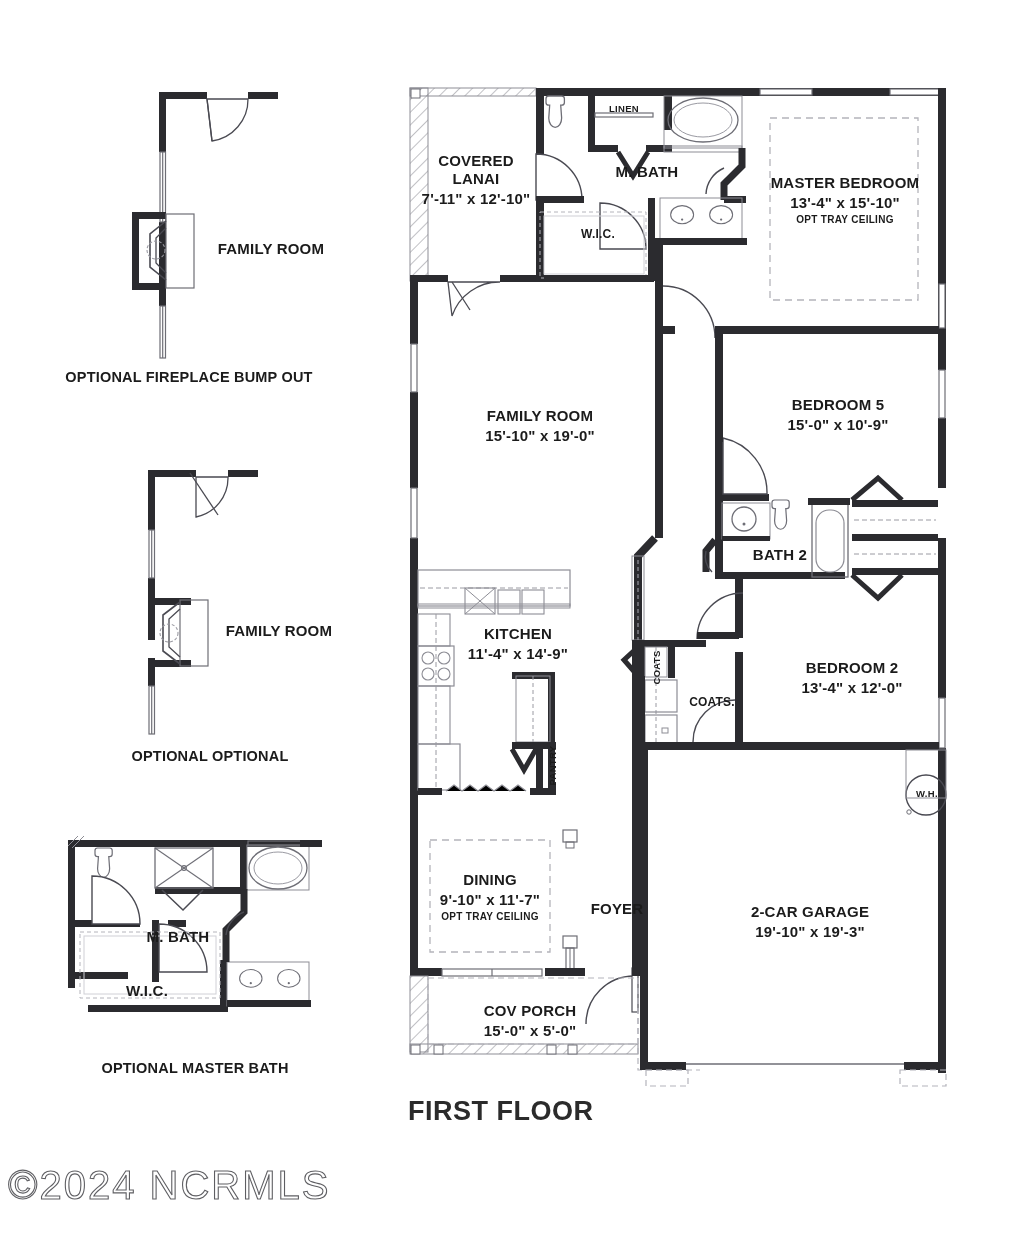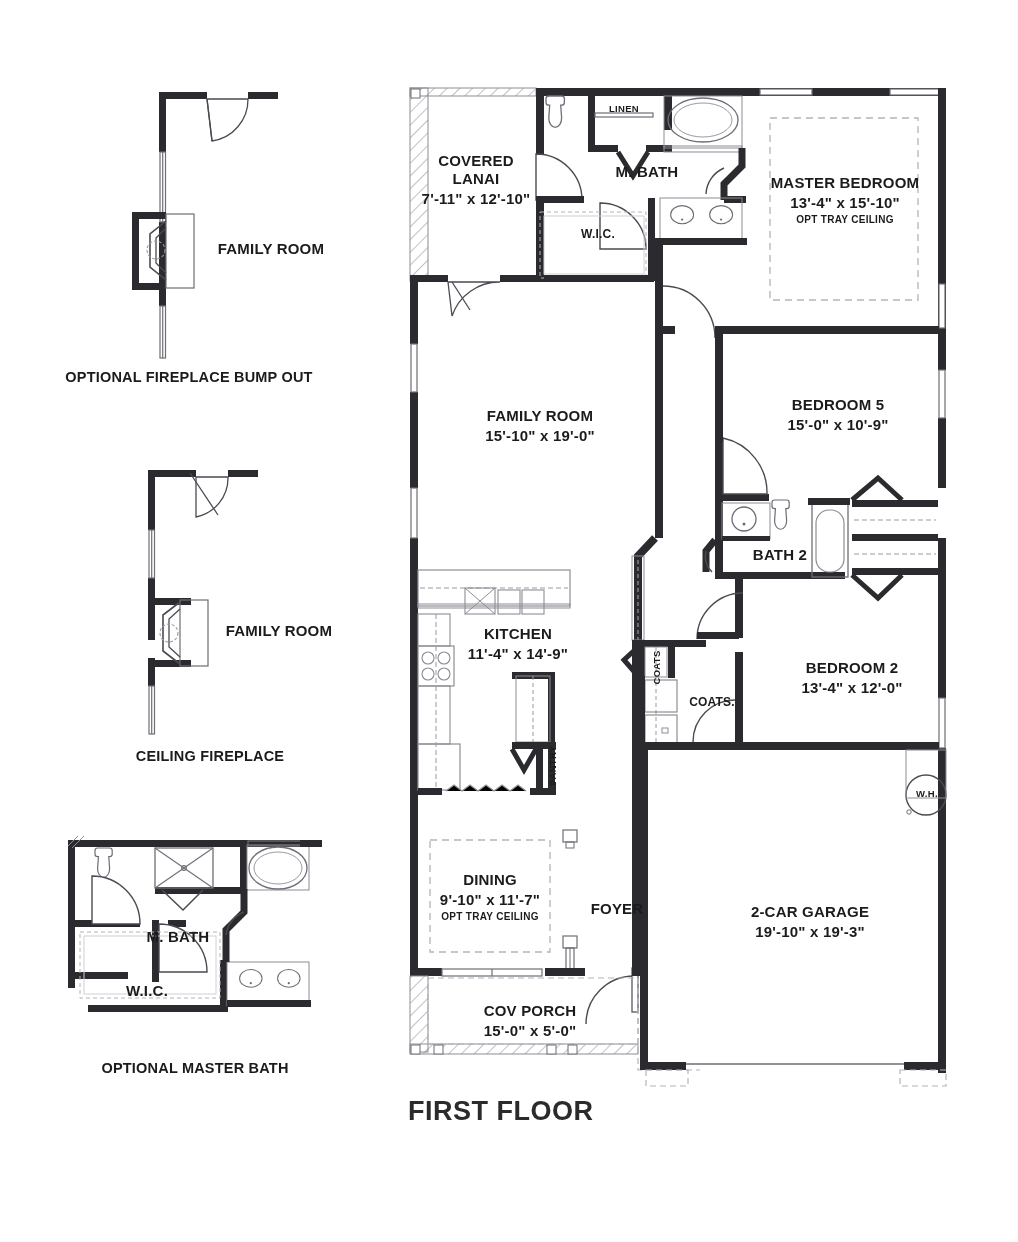--- a/index.html
+++ b/index.html
@@ -421,21 +421,21 @@
       <rect x="906" y="750" width="40" height="48" fill="none" stroke="#8d8d95" stroke-width="1"></rect>
       <circle cx="909" cy="812" r="2.2" fill="none" stroke="#6e6e76" stroke-width="1"></circle>
 
     </g>
   </svg>
 
   <div class="lbl room-name" style="left:196px;top:240px;width:150px;">FAMILY ROOM</div>
   <div class="lbl opt-caption" style="left:24px;top:369px;width:330px;">OPTIONAL FIREPLACE BUMP OUT</div>
 
   <div class="lbl room-name" style="left:150px;top:622px;width:258px;">FAMILY ROOM</div>
-  <div class="lbl opt-caption" style="left:45px;top:748px;width:330px;">CEILING FIREPLACE</div>
+  <div class="lbl opt-caption" style="left:45px;top:748px;width:330px;">OPTIONAL OPTIONAL</div>
 
   <div class="lbl room-name" style="left:118px;top:928px;width:120px;">M. BATH</div>
   <div class="lbl room-name" style="left:92px;top:982px;width:110px;">W.I.C.</div>
   <div class="lbl opt-caption" style="left:30px;top:1060px;width:330px;">OPTIONAL MASTER BATH</div>
 
   <div class="lbl room-name" style="left:408px;top:152px;width:136px;">COVERED</div>
   <div class="lbl room-name" style="left:408px;top:170px;width:136px;">LANAI</div>
   <div class="lbl room-dim" style="left:390px;top:190px;width:172px;">7'-11" x 12'-10"</div>
 
   <div class="lbl room-name" style="left:594px;top:163px;width:106px;">M. BATH</div>
@@ -473,14 +473,15 @@
   <div class="lbl room-name" style="left:565px;top:900px;width:104px;">FOYER</div>
 
   <div class="lbl room-name" style="left:722px;top:903px;width:176px;">2-CAR GARAGE</div>
   <div class="lbl room-dim" style="left:722px;top:923px;width:176px;">19'-10" x 19'-3"</div>
 
   <div class="lbl room-name" style="left:462px;top:1002px;width:136px;">COV PORCH</div>
   <div class="lbl room-dim" style="left:452px;top:1022px;width:156px;">15'-0" x  5'-0"</div>
 
   <div class="lbl title-first-floor" style="left:408px;top:1088px;width:230px;text-align:left;margin-top:8px;">FIRST FLOOR</div>
 
+  <div class="watermark">©2024 NCRMLS</div>
 
 </div>
 
 </body></html>

